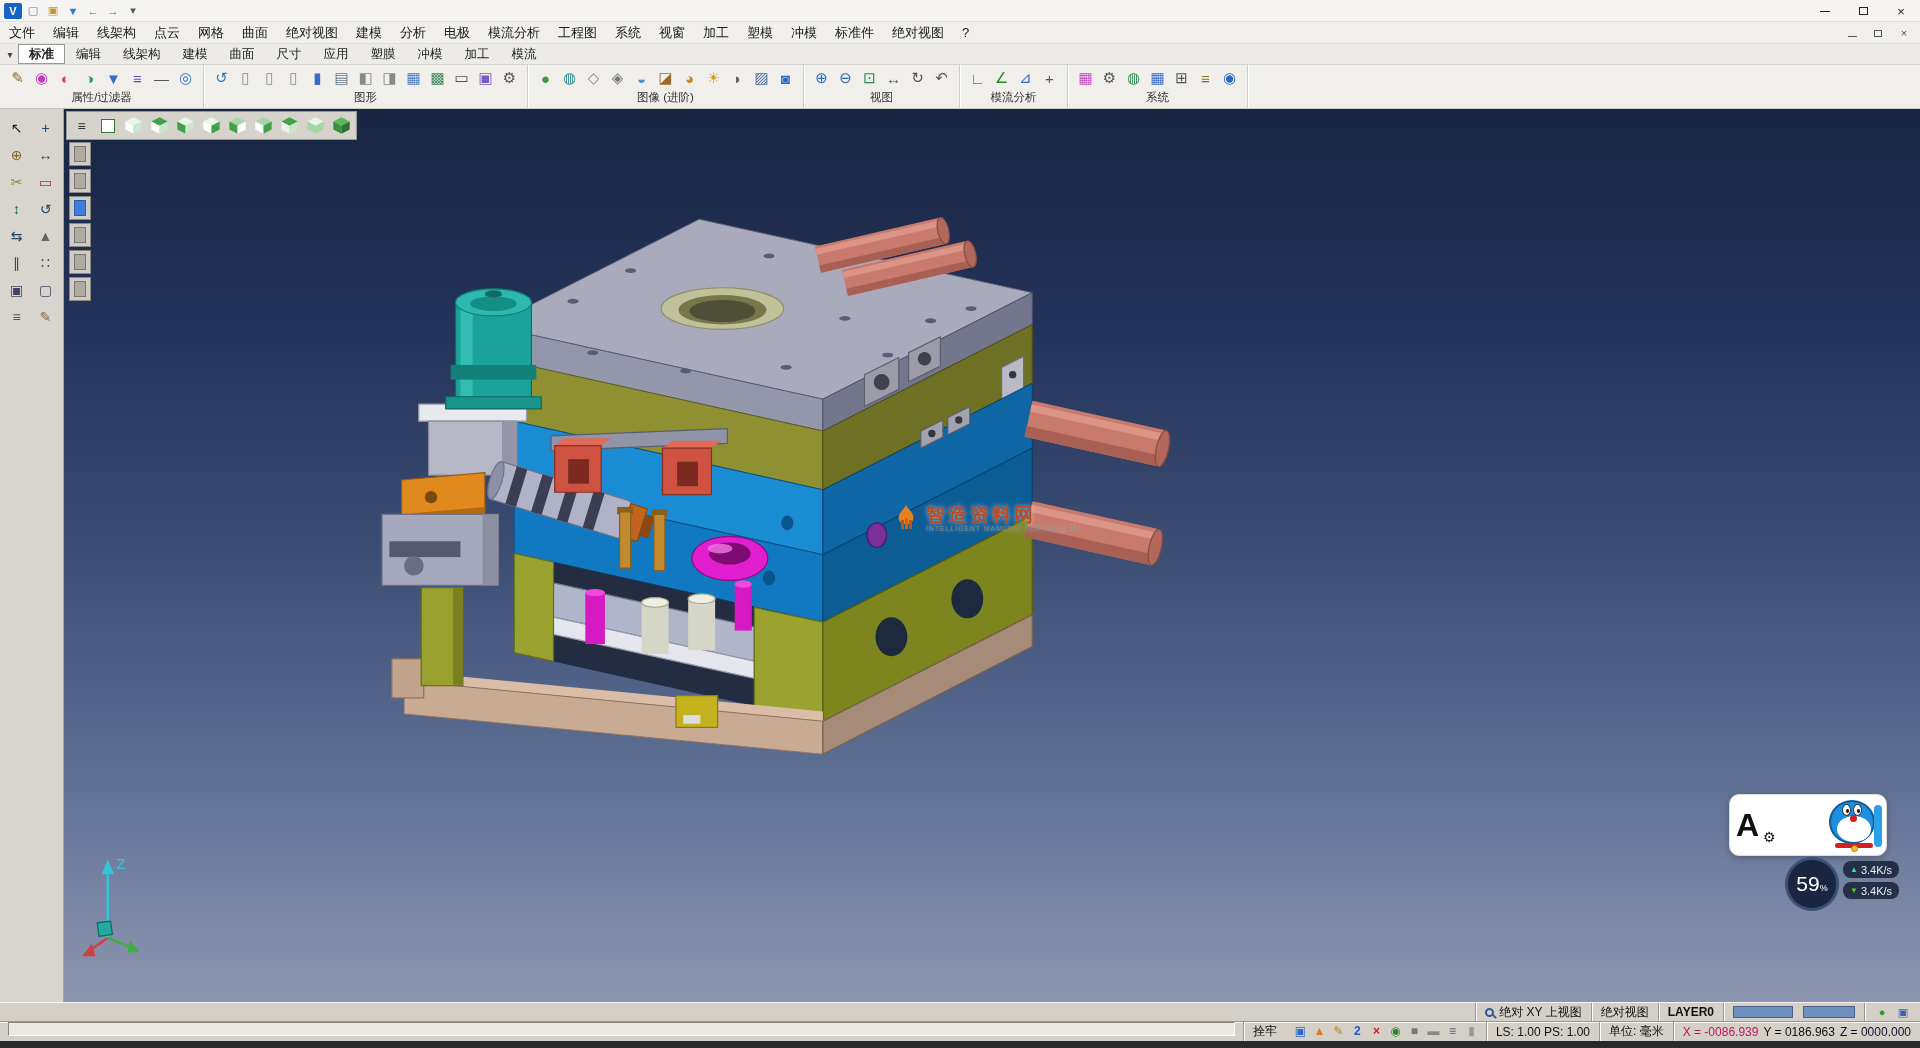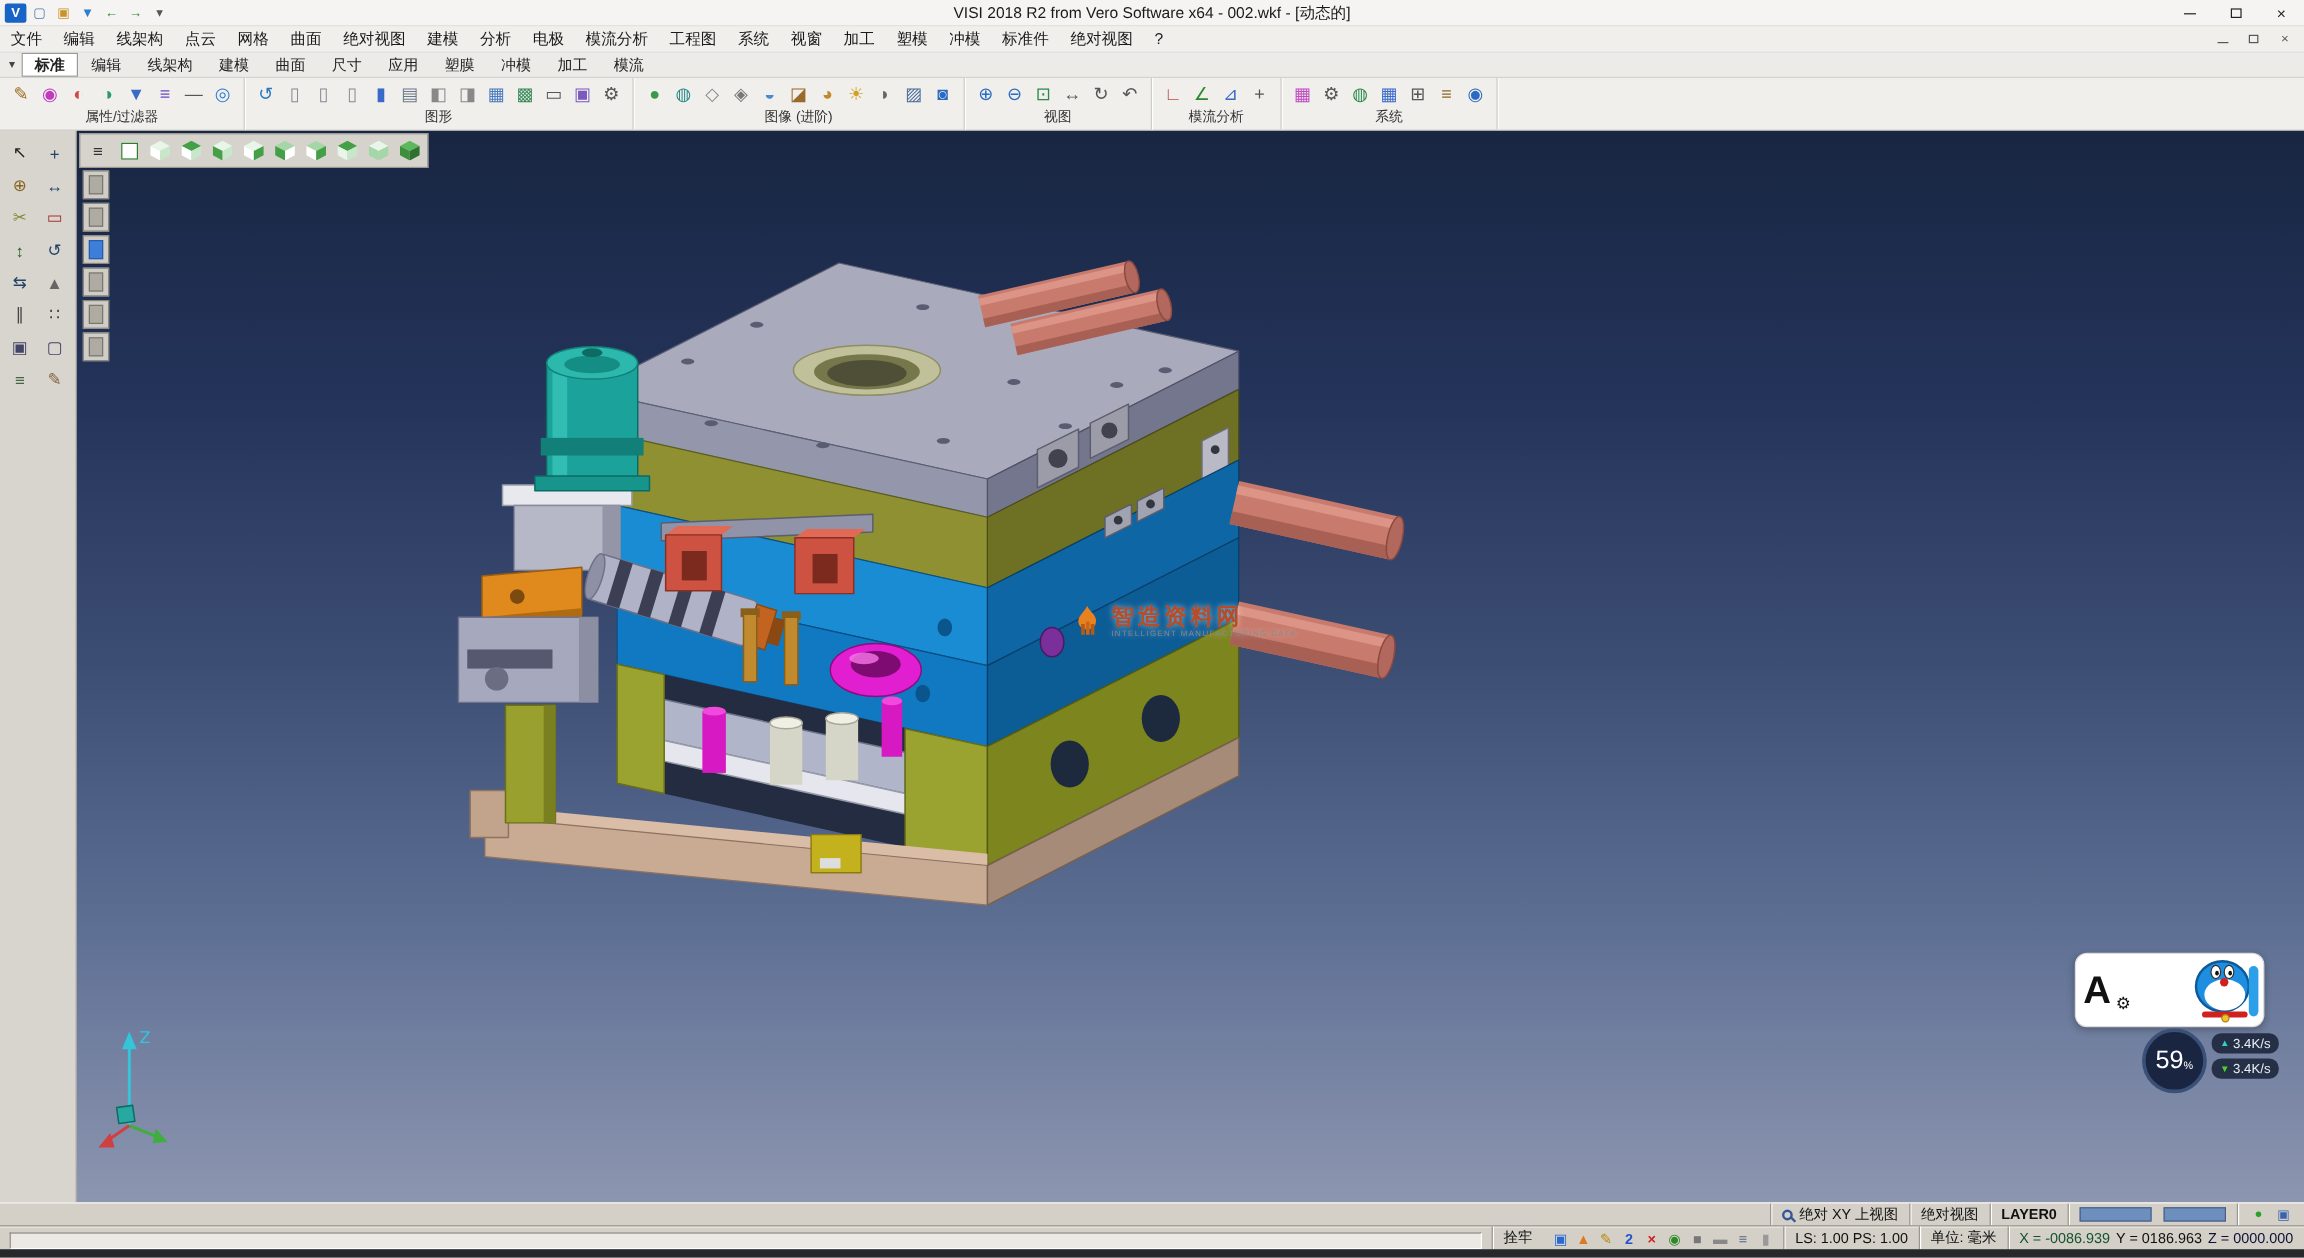--- a/index.html
+++ b/index.html
@@ -88,32 +88,32 @@
   .pct-circle { position:absolute; left:1721px; top:748px; width:54px; height:54px; border-radius:50%; background:rgba(18,30,56,.92); border:3px solid #3a5076; color:#fff; display:flex; align-items:center; justify-content:center; }
   .pct-num { font-size:21px; font-weight:normal; }
   .pct-sign { font-size:9px; margin-top:8px; }
   .spd { position:absolute; display:flex; align-items:center; gap:3px; background:rgba(18,28,48,.8); border-radius:8px; padding:1px 7px; height:17px; color:#e8eef8; font-size:11px; }
   .spd.up { left:1779px; top:752px; } .spd.down { left:1779px; top:773px; }
   .spd .arr { font-size:8px; }
   .spd.up .arr { color:#2fd3c6; } .spd.down .arr { color:#49d32f; }
 
   
   .sb1 { position:absolute; left:0; right:0; bottom:27px; height:19px; background:#d4d0c8; border-top:1px solid #f5f4f0; display:flex; align-items:center; font-size:12px; color:#111; }
-  .sb2 { position:absolute; left:0; right:0; bottom:7px; height:20px; background:#d4d0c8; border-top:1px solid #9a978f; box-shadow:inset 0 1px 0 #f5f4f0; display:flex; align-items:flex-end; font-size:12px; color:#111; }
+  .sb2 { position:absolute; left:0; right:0; bottom:7px; height:20px; background:#d4d0c8; border-top:1px solid #9a978f; box-shadow:inset 0 1px 0 #f5f4f0; display:flex; align-items:flex-start; font-size:12px; color:#111; }
   .sb-sp { flex:1; }
   .sb-cell { display:flex; align-items:center; gap:5px; padding:0 9px; height:100%; border-left:1px solid #9a978f; box-shadow:inset 1px 0 0 #fff; white-space:nowrap; }
   .mag { width:9px; height:9px; border:2px solid #33589a; border-radius:50%; position:relative; display:inline-block; }
   .mag::after { content:''; position:absolute; width:6px; height:2px; background:#33589a; transform:rotate(45deg); right:-5px; bottom:-2px; }
   .cbar { height:12px; background:#6d8fbe; border:1px solid #4a5f86; display:inline-block; }
   .cbar.b1 { width:60px; } .cbar.b2 { width:52px; margin-left:5px; }
   .sb-mini { width:16px; height:16px; display:flex; align-items:center; justify-content:center; font-size:11px; }
   .cmd { flex:1; height:14px; margin:0 8px; background:#ece9e4; border:1px solid; border-color:#8a877f #ffffff #ffffff #8a877f; }
   .sb-icon { width:17px; height:17px; display:flex; align-items:center; justify-content:center; font-size:12px; font-weight:bold; }
   .sb-icons-row { display:flex; gap:2px; padding:0 6px; }
-  .coord-x { color:#14532d; } .coord-y { color:#101010; } .coord-z { color:#101036; }
+  .coord-x { color:#be185d; } .coord-y { color:#101010; } .coord-z { color:#101036; }
   .layer-bold { font-weight:bold;text-align:center; }
 
   .taskbar-strip { position:absolute; left:0; right:0; bottom:0; height:7px; background:#26282b; }
 
   svg text { font-family:"DejaVu Sans","Liberation Sans",sans-serif; }
 </style>
 </head>
 <body>
 
 <div class="screen">
@@ -121,21 +121,20 @@
   <div class="titlebar">
     <div class="qicons">
         <span class="qicon" style="color: rgb(255, 255, 255); background: rgb(23, 99, 198);">V</span>
         <span class="qicon" style="color: rgb(74, 122, 176);">▢</span>
         <span class="qicon" style="color: rgb(200, 146, 42);">▣</span>
         <span class="qicon" style="color: rgb(46, 125, 208);">▼</span>
         <span class="qicon" style="color: rgb(42, 138, 42);">←</span>
         <span class="qicon" style="color: rgb(42, 138, 42);">→</span>
         <span class="qicon" style="color: rgb(85, 85, 85);">▾</span>
       </div>
-    <div class="title-text">VISI 2018 R2 from Vero Software x64 - 002.wkf - [动态的]</div>
     <div class="win-controls">
       <div class="wc">
           <span class="min-shape"></span>
         </div>
       <div class="wc">
           <span class="rest-shape"></span>
         </div>
       <div class="wc">×</div>
     </div>
   </div>

